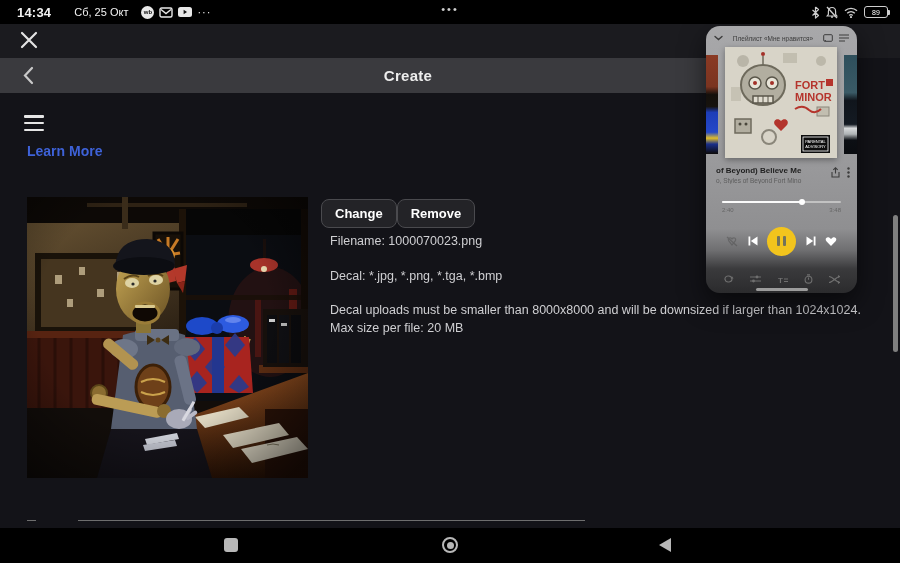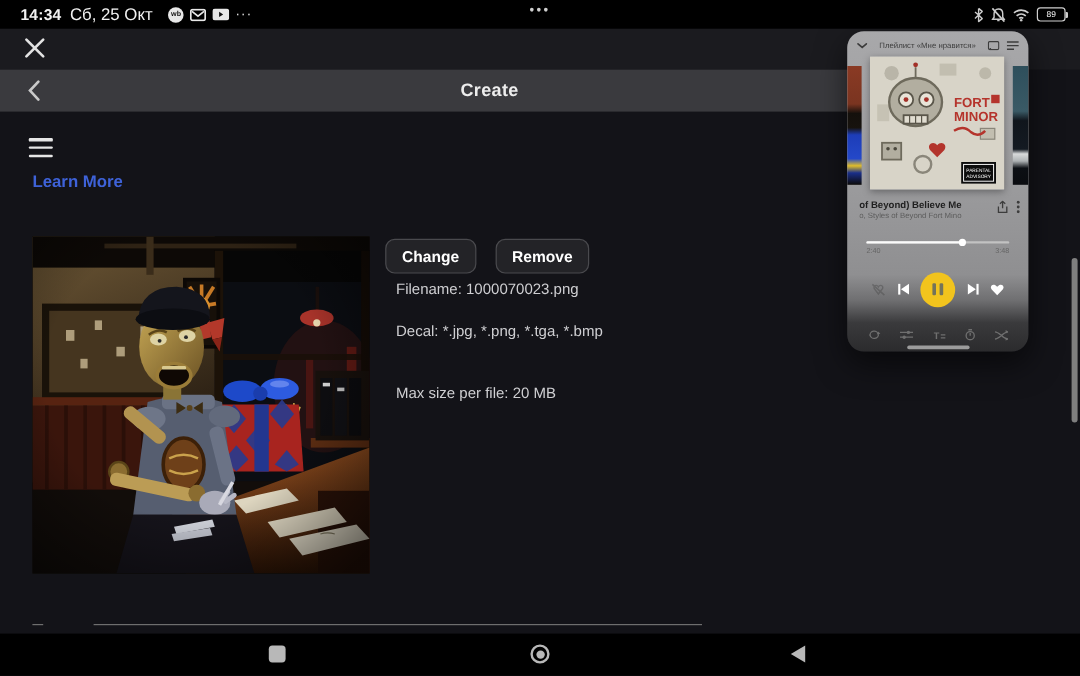--- a/index.html
+++ b/index.html
@@ -8,21 +8,21 @@
     position:relative; width:900px; height:563px; overflow:hidden;
     background:#131318; font-family:"Liberation Sans", sans-serif;padding-left:28px;
   }
   
   .status-bar {
     position:absolute; top:0; left:0; width:900px; height:24px;
     background:#000; display:flex; align-items:center; color:#f2f2f2;
   }
   .sb-left { display:flex; align-items:center; gap:7px; padding-left:17px; }
   .sb-time { font-size:13px; font-weight:bold; letter-spacing:.2px; }
-  .sb-date { font-size:14px; }
+  .sb-date { font-size:11px;margin-left:16px; }
   .sb-notif { display:flex; align-items:center; gap:5px; margin-left:6px; }
   .wb-badge { width:13px; height:13px; border-radius:50%; background:#e8e8e8;
     color:#111; font-size:6px; font-weight:bold; display:flex; align-items:center; justify-content:center; }
   .sb-center { position:absolute; left:0; right:0; text-align:center; font-size:11px;
     letter-spacing:2px; color:#cfcfcf; top:3px; pointer-events:none; }
   .sb-right { margin-left:auto; display:flex; align-items:center; gap:6px; padding-right:12px; }
   .battery { position:relative; width:24px; height:12px; border:1px solid #cfcfcf;
     border-radius:3px; display:flex; align-items:center; justify-content:center; }
   .battery::after { content:""; position:absolute; right:-3px; top:3px; width:2px; height:5px;
     background:#cfcfcf; border-radius:0 1px 1px 0; }
@@ -34,21 +34,21 @@
     display:flex; align-items:center; }
   .back-btn { position:absolute; left:22px; top:66px; width:12px; height:19px; }
   .page-title { width:100%; text-align:center; color:#ededed; font-size:15px; font-weight:600; letter-spacing:.3px; }
   .menu-btn { position:absolute; left:24px; top:115px; width:20px; height:16px;
     display:flex; flex-direction:column; justify-content:space-between; }
   .menu-btn div { height:2.5px; background:#e6e6e6; border-radius:1px; }
   .learn-more { position:absolute; left:27px; top:144px; height:12px; overflow:hidden;
     color:#3e62d8; font-size:14px; font-weight:bold; line-height:15px; }
   
   .preview { position:absolute; left:27px; top:197px; width:281px; height:281px; overflow:hidden; background:#0c0906; }
-  .btn-row { position:absolute; left:321px; top:199px; display:flex; gap:16px; }
+  .btn-row { position:absolute; left:321px; top:199px; display:flex; gap:0; }
   .btn { height:29px; padding:0 13px; background:#232327; border:1px solid #4a4a4e;
     border-radius:8px; color:#fff; font-size:13px; font-weight:bold;
     font-family:"Liberation Sans", sans-serif; cursor:pointer; }
   .meta { position:absolute; color:#cfcfd2; font-size:12.5px; white-space:nowrap; }
   .t-filename { left:330px; top:234px; }
   .t-format   { left:330px; top:269px; }
   .t-rule1    { left:330px; top:303px; }
   .t-rule2    { left:330px; top:321px; }
   .t-rule3    { left:330px; top:340px; }
   .name-label { position:absolute; left:38px; top:529px; font-size:11px; color:#b2b2b2; }
@@ -315,20 +315,21 @@
       <rect width="281" height="281" fill="url(#vig)"></rect>
     </svg>
   </div>
 
   <div class="btn-row">
     <button class="btn">Change</button>
     <button class="btn">Remove</button>
   </div>
   <div class="meta t-filename">Filename: 1000070023.png</div>
   <div class="meta t-format">Decal: *.jpg, *.png, *.tga, *.bmp</div>
+  <div class="meta t-rule1">Decal uploads must be smaller than 8000x8000 and will be downsized if larger than 1024x1024.</div>
   <div class="meta t-rule2">Max size per file: 20 MB</div>
 
   <div class="name-label">Name *</div>
   <div class="fline fline-a"></div>
   <div class="fline fline-b"></div>
 
   <div class="scrollbar"></div>
 
   <div class="player">
     <div class="p-header">

